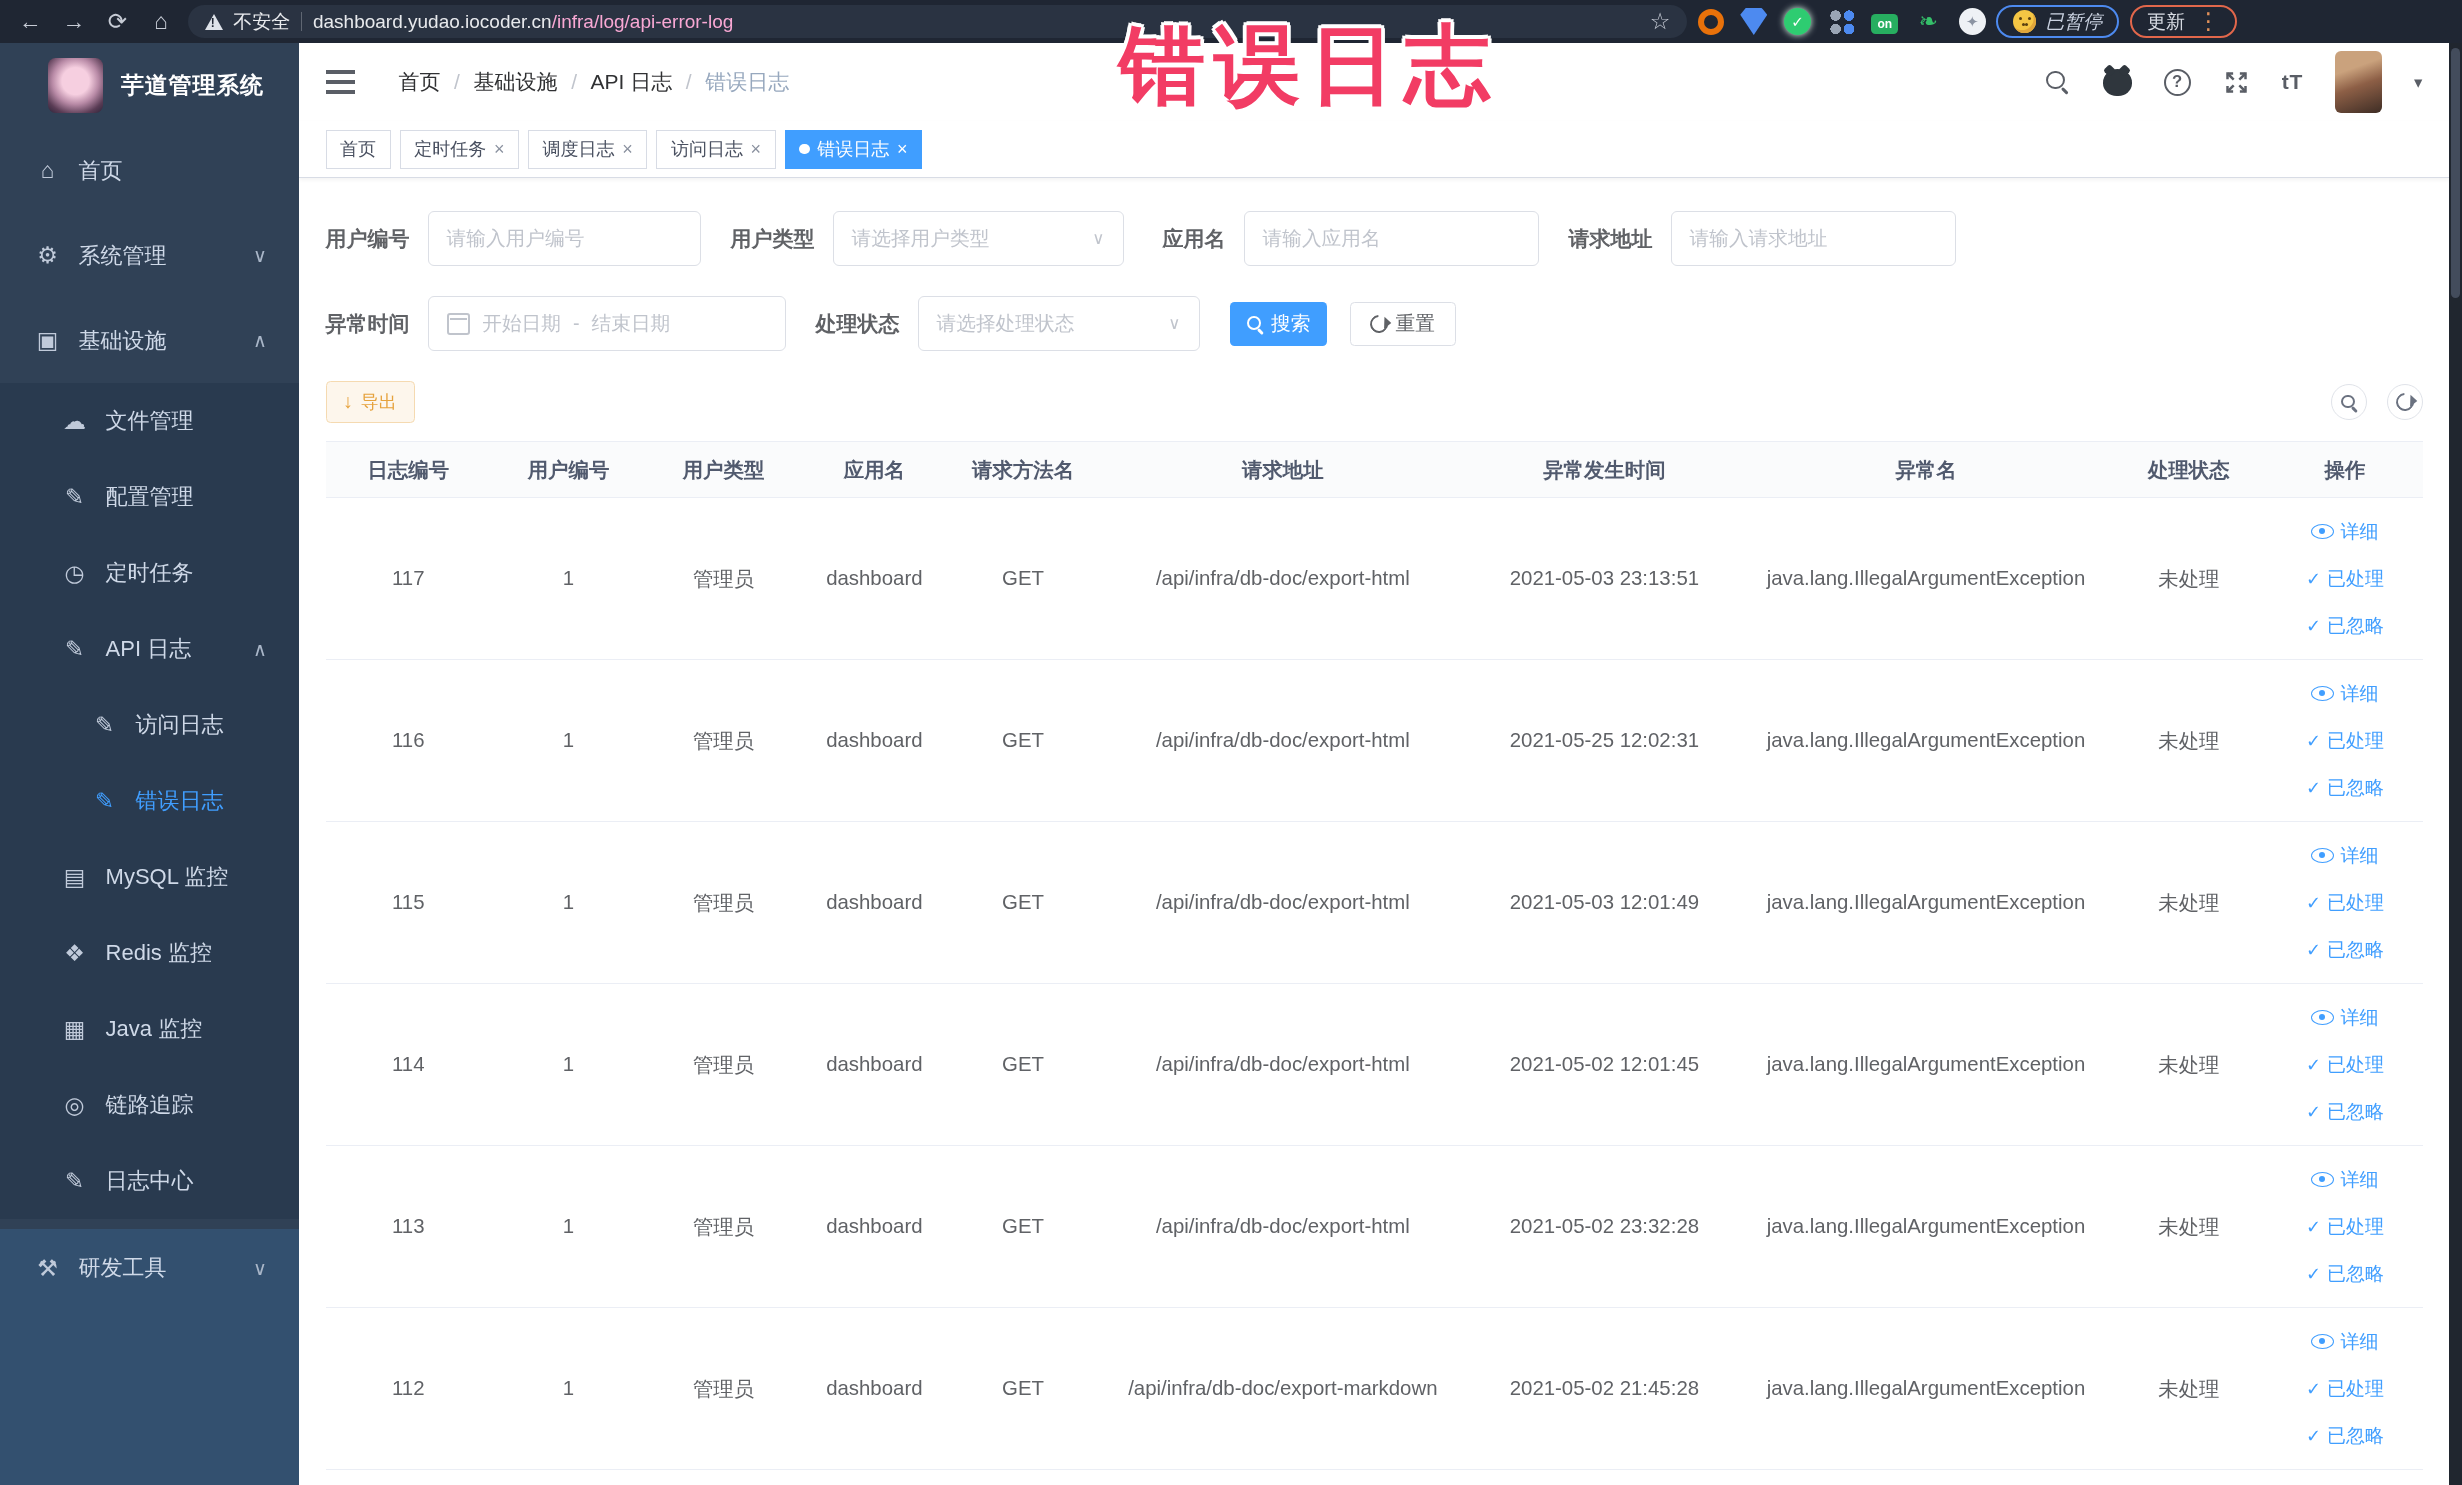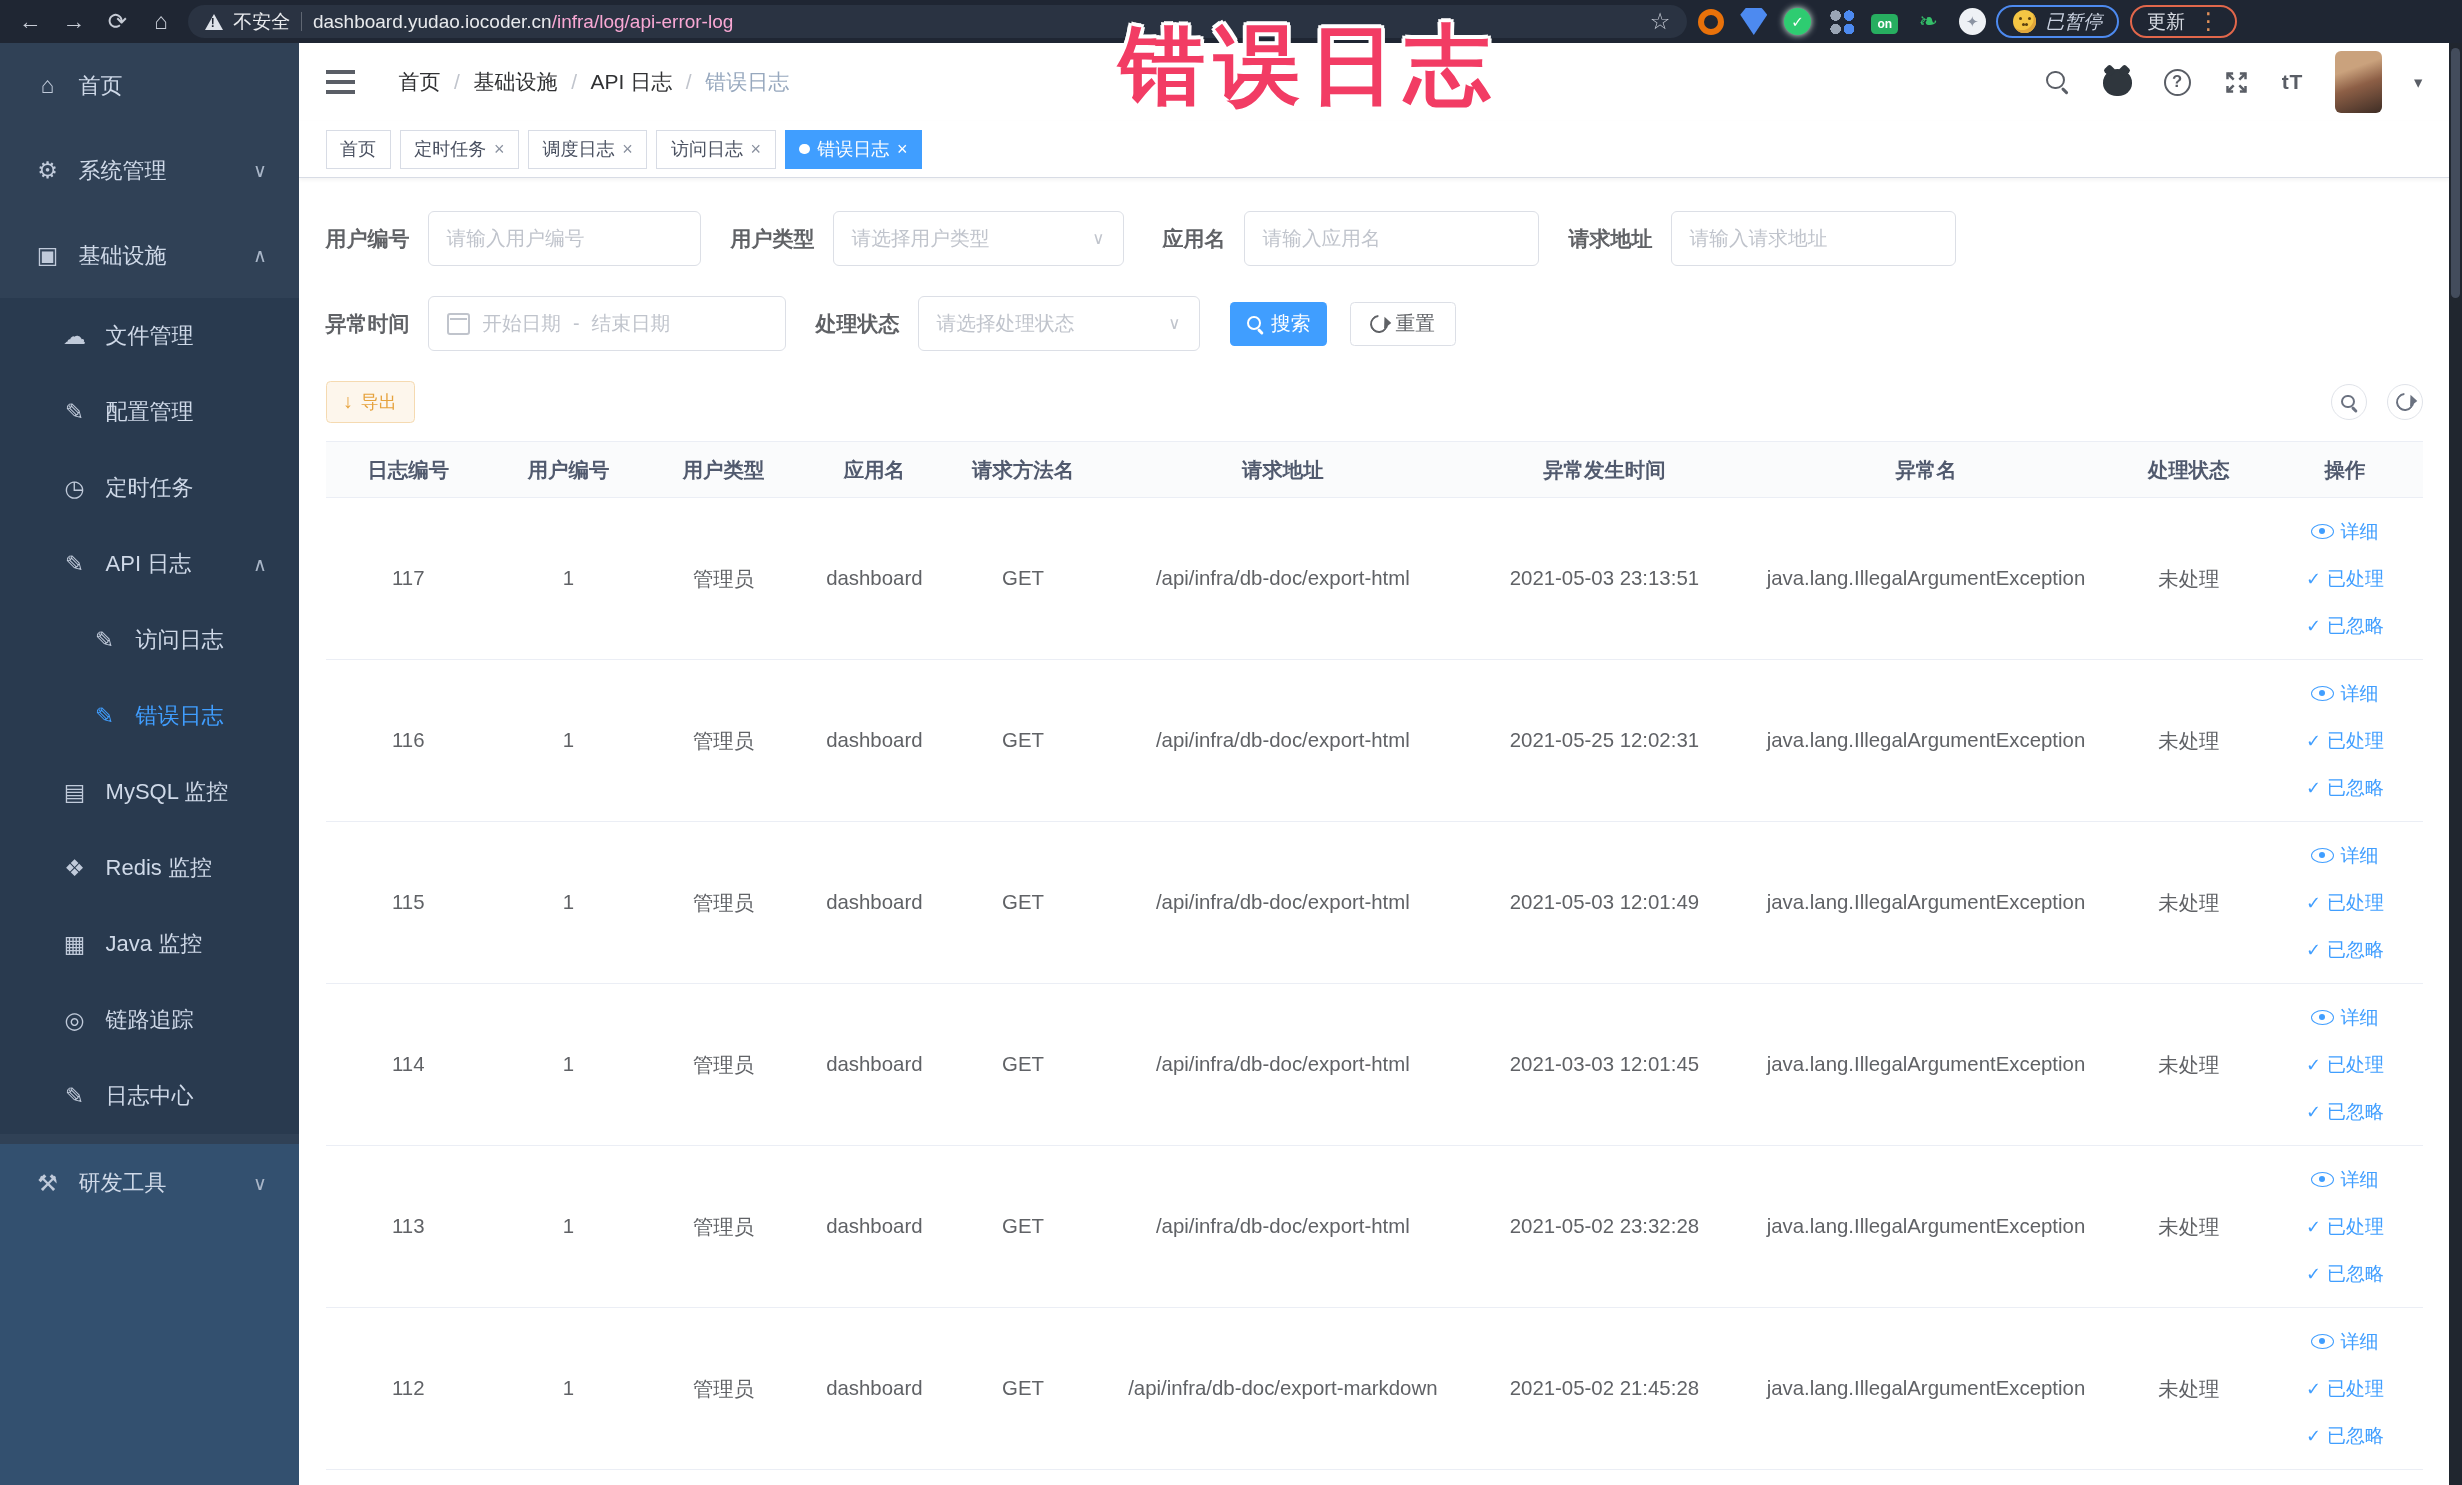--- a/index.html
+++ b/index.html
@@ -183,20 +183,24 @@
       <span class="emoji-face"></span>
       <span>已暂停</span>
     </div>
     <div class="pill update">
       <span>更新</span>
       <span class="kebab">⋮</span>
     </div>
   </div>
 
   <aside class="sidebar">
+    <div class="logo">
+      <div class="logo-img"></div>
+      <span class="logo-title">芋道管理系统</span>
+    </div>
     <nav class="menu" id="menu">
         <div class="m-item d0">
           <span class="m-ic">⌂</span>
           <span>首页</span>
         </div>
         <div class="m-item d0">
           <span class="m-ic">⚙</span>
           <span>系统管理</span>
           <span class="m-arrow">∨</span>
         </div>
@@ -486,21 +490,21 @@
                 </div>
               </td>
             </tr>
             <tr>
               <td>114</td>
               <td>1</td>
               <td>管理员</td>
               <td>dashboard</td>
               <td>GET</td>
               <td>/api/infra/db-doc/export-html</td>
-              <td>2021-03-03 12:01:45</td>
+              <td>2021-05-02 12:01:45</td>
               <td>java.lang.IllegalArgumentException</td>
               <td>未处理</td>
               <td>
                 <div class="ops">
                   <div class="op-link">
                     <span class="eye"></span>
                     <span>详细</span>
                   </div>
                   <div class="op-link">
                     <span class="chk">✓</span>

